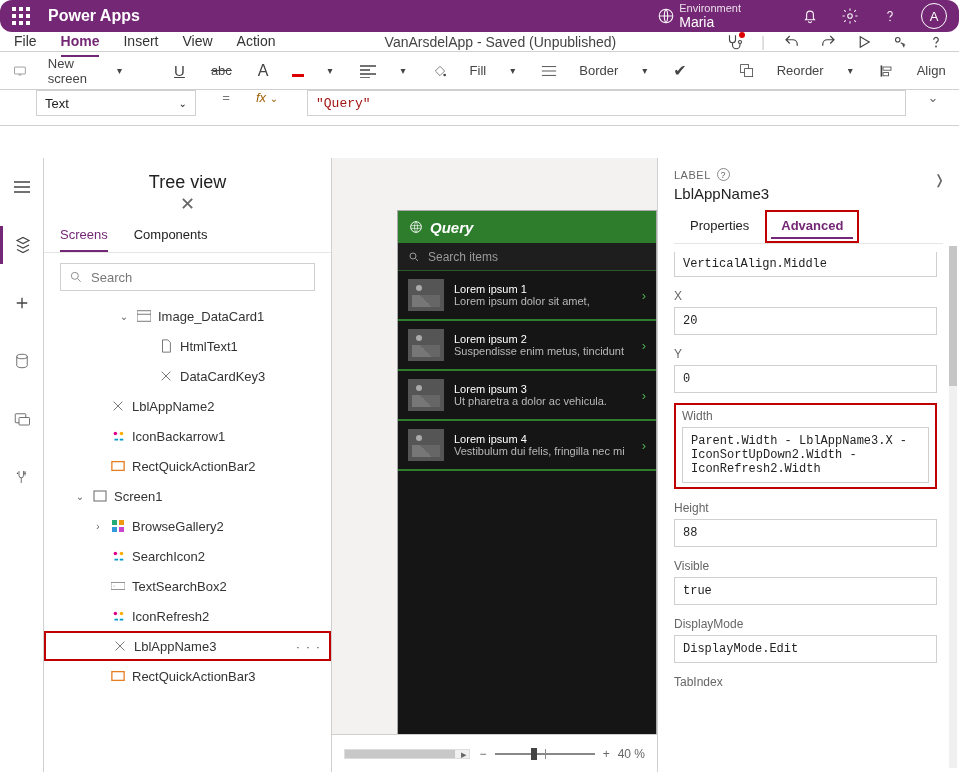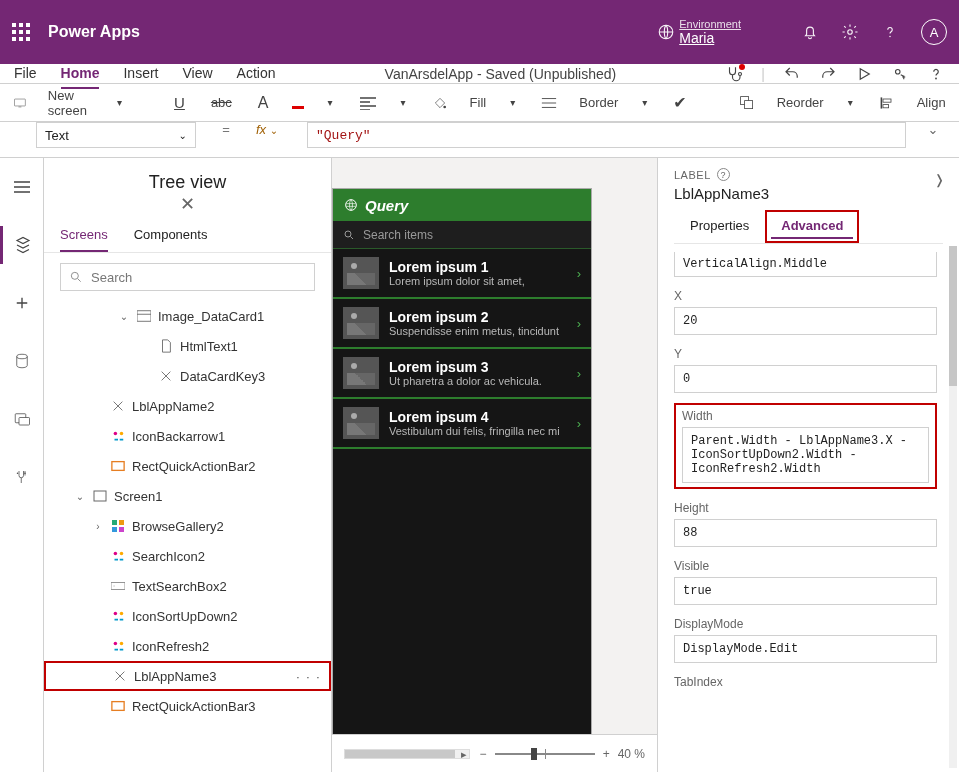--- a/index.html
+++ b/index.html
@@ -11,25 +11,25 @@
     --grey-border: #d0d0d0;
     --grey-subtle: #e6e6e6;
     --text-grey: #5a5a5a;
     --text-light: #8a8a8a;
     --mono: Consolas, "Courier New", monospace;
   }
   * { box-sizing: border-box; }
   html,body { margin:0; padding:0; height:100%; font-family:"Segoe UI", Segoe, Arial, sans-serif; font-size:13px; color:#222; }
   body { width:959px; height:772px; overflow:hidden; position:relative; background:#fff;}
   
-  .topbar { height:64px; background:var(--pa-purple); color:#fff; display:flex; align-items:center; padding:0 12px; }
+  .topbar { height:32px; background:var(--pa-purple); color:#fff; display:flex; align-items:center; padding:0 12px;border-radius:12px; }
   .waffle { width:18px; height:18px; display:grid; grid-template-columns:repeat(3,4px); grid-template-rows:repeat(3,4px); gap:3px; margin-right:18px;}
   .waffle span{background:#fff;}
   .topbar .app-title{font-size:16px;font-weight:600;}
-  .topbar .env{margin-left:auto; display:flex; align-items:center; gap:4px;text-decoration:underline;}
+  .topbar .env{margin-left:auto; display:flex; align-items:center; gap:4px;}
   .env-block{line-height:1.15;}
   .env-label{font-size:11px;opacity:.85;}
   .env-name{font-size:14px;}
   .topbar-icons{display:flex;align-items:center;gap:22px;margin-left:60px;}
   .avatar{width:26px;height:26px;border:1px solid #fff;border-radius:50%;display:flex;align-items:center;justify-content:center;font-size:13px;}
   .tb-icon{width:18px;height:18px;opacity:.95;}
   .stroke-w{stroke:#fff;fill:none;stroke-width:1.5;}
   
   .menurow{height:20px;display:flex;align-items:center;border-bottom:1px solid var(--grey-border);padding:0 14px; gap:24px; font-size:14px;}
   .menurow .tabs{display:flex;gap:24px;}
@@ -74,31 +74,31 @@
   .trow{display:flex;align-items:center;height:30px;padding-right:8px;gap:6px;font-size:13px;color:#333;cursor:pointer;}
   .twisty{width:12px;font-size:10px;color:#666;text-align:center;}
   .tricon{width:16px;height:14px;display:flex;align-items:center;justify-content:center;}
   .tricon svg{width:14px;height:14px;}
   .trow .more{margin-left:auto;color:#555;display:none;letter-spacing:1px;}
   .trow.active .more{display:inline;}
   .redbox{border:2px solid var(--redbox);}
   .lvl1{padding-left:30px;} .lvl2{padding-left:48px;} .lvl3{padding-left:74px;} .lvl4{padding-left:96px;}
   
   .canvas{flex:1;min-width:0;background:#f3f2f1;display:flex;flex-direction:column;position:relative;}
-  .phone-wrap{flex:1;display:flex;justify-content:flex-start;padding-top:30px;overflow:hidden;}
+  .phone-wrap{flex:1;display:flex;justify-content:flex-end;padding-top:30px;overflow:hidden;margin-top:22px;}
   .phone{width:260px;background:#151515;color:#fff;border:1px solid #aaa;}
   .phone-header{height:32px;background:var(--pa-green);display:flex;align-items:center;padding:0 10px;font-size:15px;font-style:italic;}
   .phone-header svg{margin-right:6px;}
   .phone-search{height:28px;background:#1e1e1e;display:flex;align-items:center;gap:8px;padding:0 10px;font-size:12px;color:#9a9a9a;border-bottom:1px solid #2a5a2a;}
   .gal-item{display:flex;align-items:center;gap:10px;padding:8px 10px;border-bottom:2px solid var(--pa-green);}
   .thumb{width:36px;height:32px;background:#555;position:relative;}
   .thumb:before{content:"";position:absolute;left:8px;top:6px;width:6px;height:6px;border-radius:50%;background:#aaa;}
   .thumb:after{content:"";position:absolute;left:4px;bottom:4px;right:4px;height:12px;background:linear-gradient(45deg,#777 50%,#666 50%);}
   .gi-text{flex:1;min-width:0;}
-  .gi-t1{font-size:14px;font-weight:700;}
+  .gi-t1{font-size:11px;font-weight:400;}
   .gi-t2{font-size:11px;color:#b8b8b8;white-space:nowrap;overflow:hidden;text-overflow:ellipsis;}
   .gi-chev{color:#4caf50;}
   .phone-blank{height:160px;}
   .canvas-bottom{position:absolute;bottom:0;left:0;right:0;height:38px;background:#fff;border-top:1px solid var(--grey-border);display:flex;align-items:center;padding:0 12px;gap:10px;color:#666;}
   .hscroll{flex:1;height:10px;background:#f0f0f0;border:1px solid #ddd;position:relative;overflow:hidden;}
   .hscroll .th{position:absolute;left:0;top:0;bottom:0;width:110px;background:#c8c8c8;}
   .hscroll .ar{position:absolute;top:-2px;font-size:11px;}
   .zoom{display:flex;align-items:center;gap:8px;font-size:12px;}
   .zoom-track{width:100px;height:2px;background:#888;position:relative;}
   .zoom-tick{position:absolute;top:-4px;width:1px;height:10px;background:#888;}
@@ -433,31 +433,20 @@
         </div>
       <div class="trow lvl2">
           <span class="twisty"></span>
           <span class="tricon">
             <svg viewBox="0 0 16 12">
               <rect x="0" y="2" width="16" height="8" stroke="#888" fill="none"></rect>
               <path d="M3 6h1" stroke="#888"></path>
             </svg>
           </span>
           <span>TextSearchBox2</span>
-        </div>
-      <div class="trow lvl2">
-          <span class="twisty"></span>
-          <span class="tricon">
-            <svg viewBox="0 0 16 16">
-              <circle cx="5" cy="5" r="2" fill="#d08"></circle>
-              <circle cx="12" cy="5" r="2" fill="#fa0"></circle>
-              <path d="M4 12h4M10 12h4" stroke="#09c" stroke-width="2"></path>
-            </svg>
-          </span>
-          <span>IconSortUpDown2</span>
         </div>
       <div class="trow lvl2">
           <span class="twisty"></span>
           <span class="tricon">
             <svg viewBox="0 0 16 16">
               <circle cx="5" cy="5" r="2" fill="#d08"></circle>
               <circle cx="12" cy="5" r="2" fill="#fa0"></circle>
               <path d="M4 12h4M10 12h4" stroke="#09c" stroke-width="2"></path>
             </svg>
           </span>

